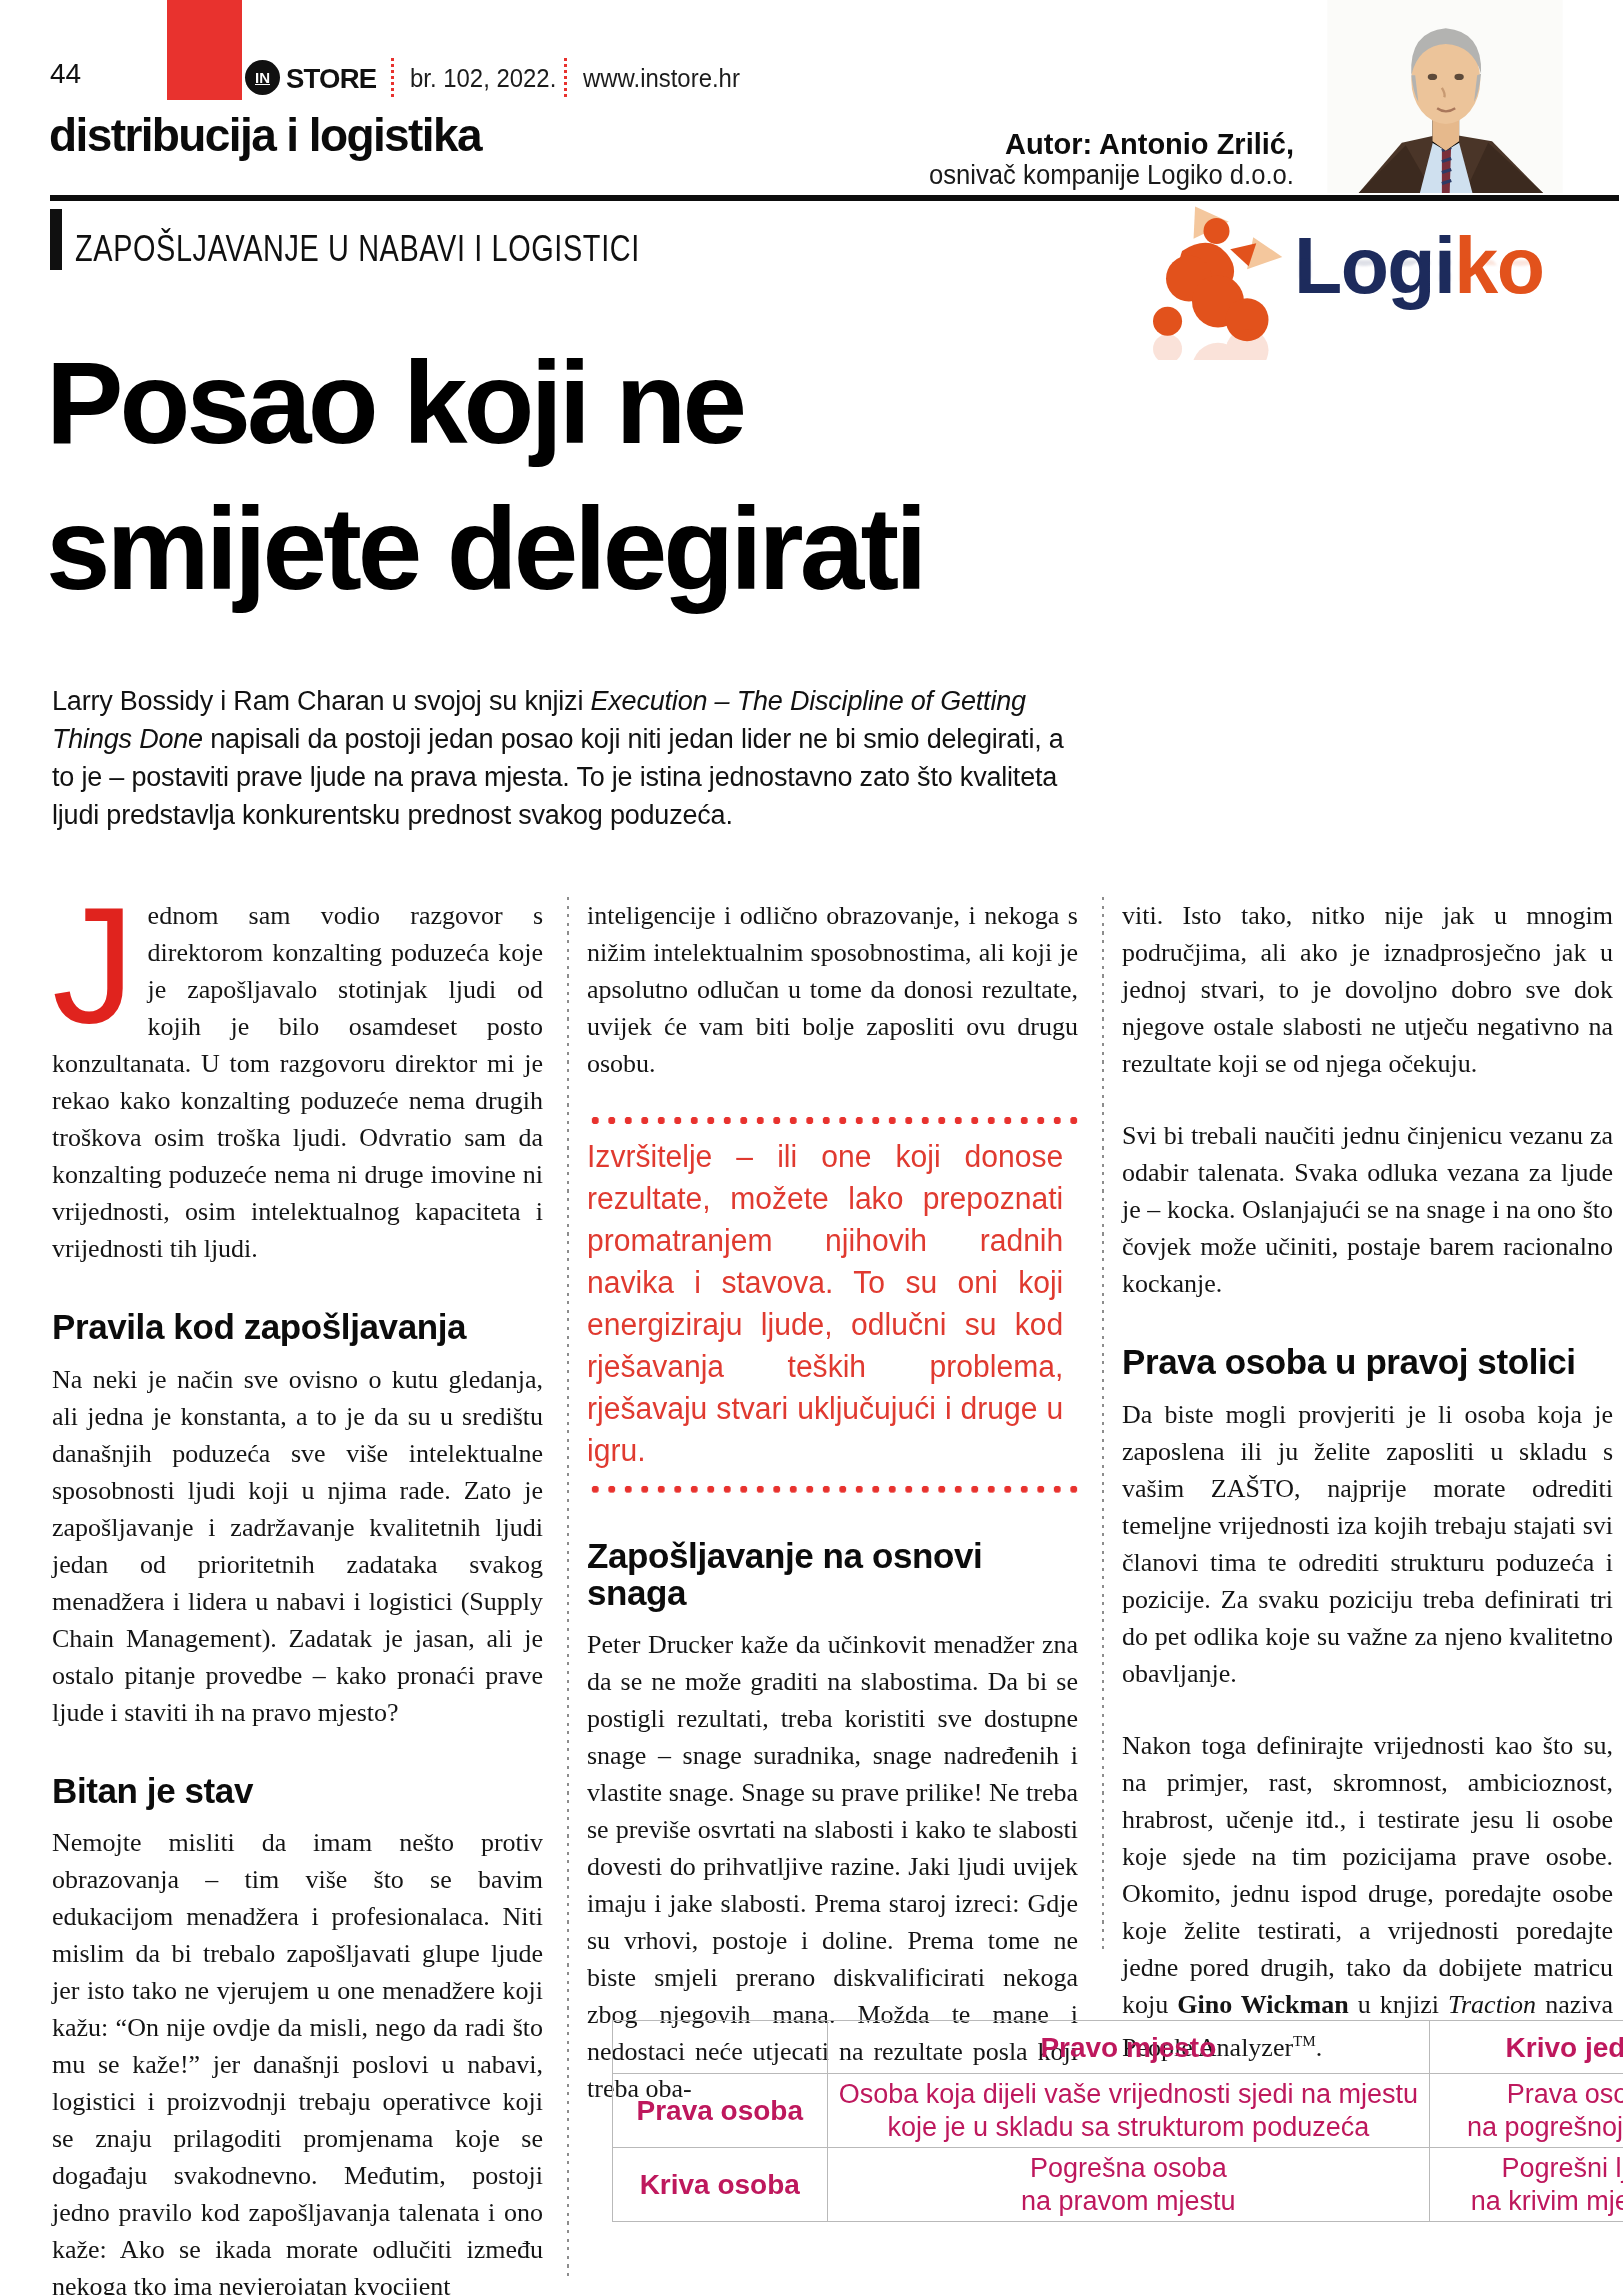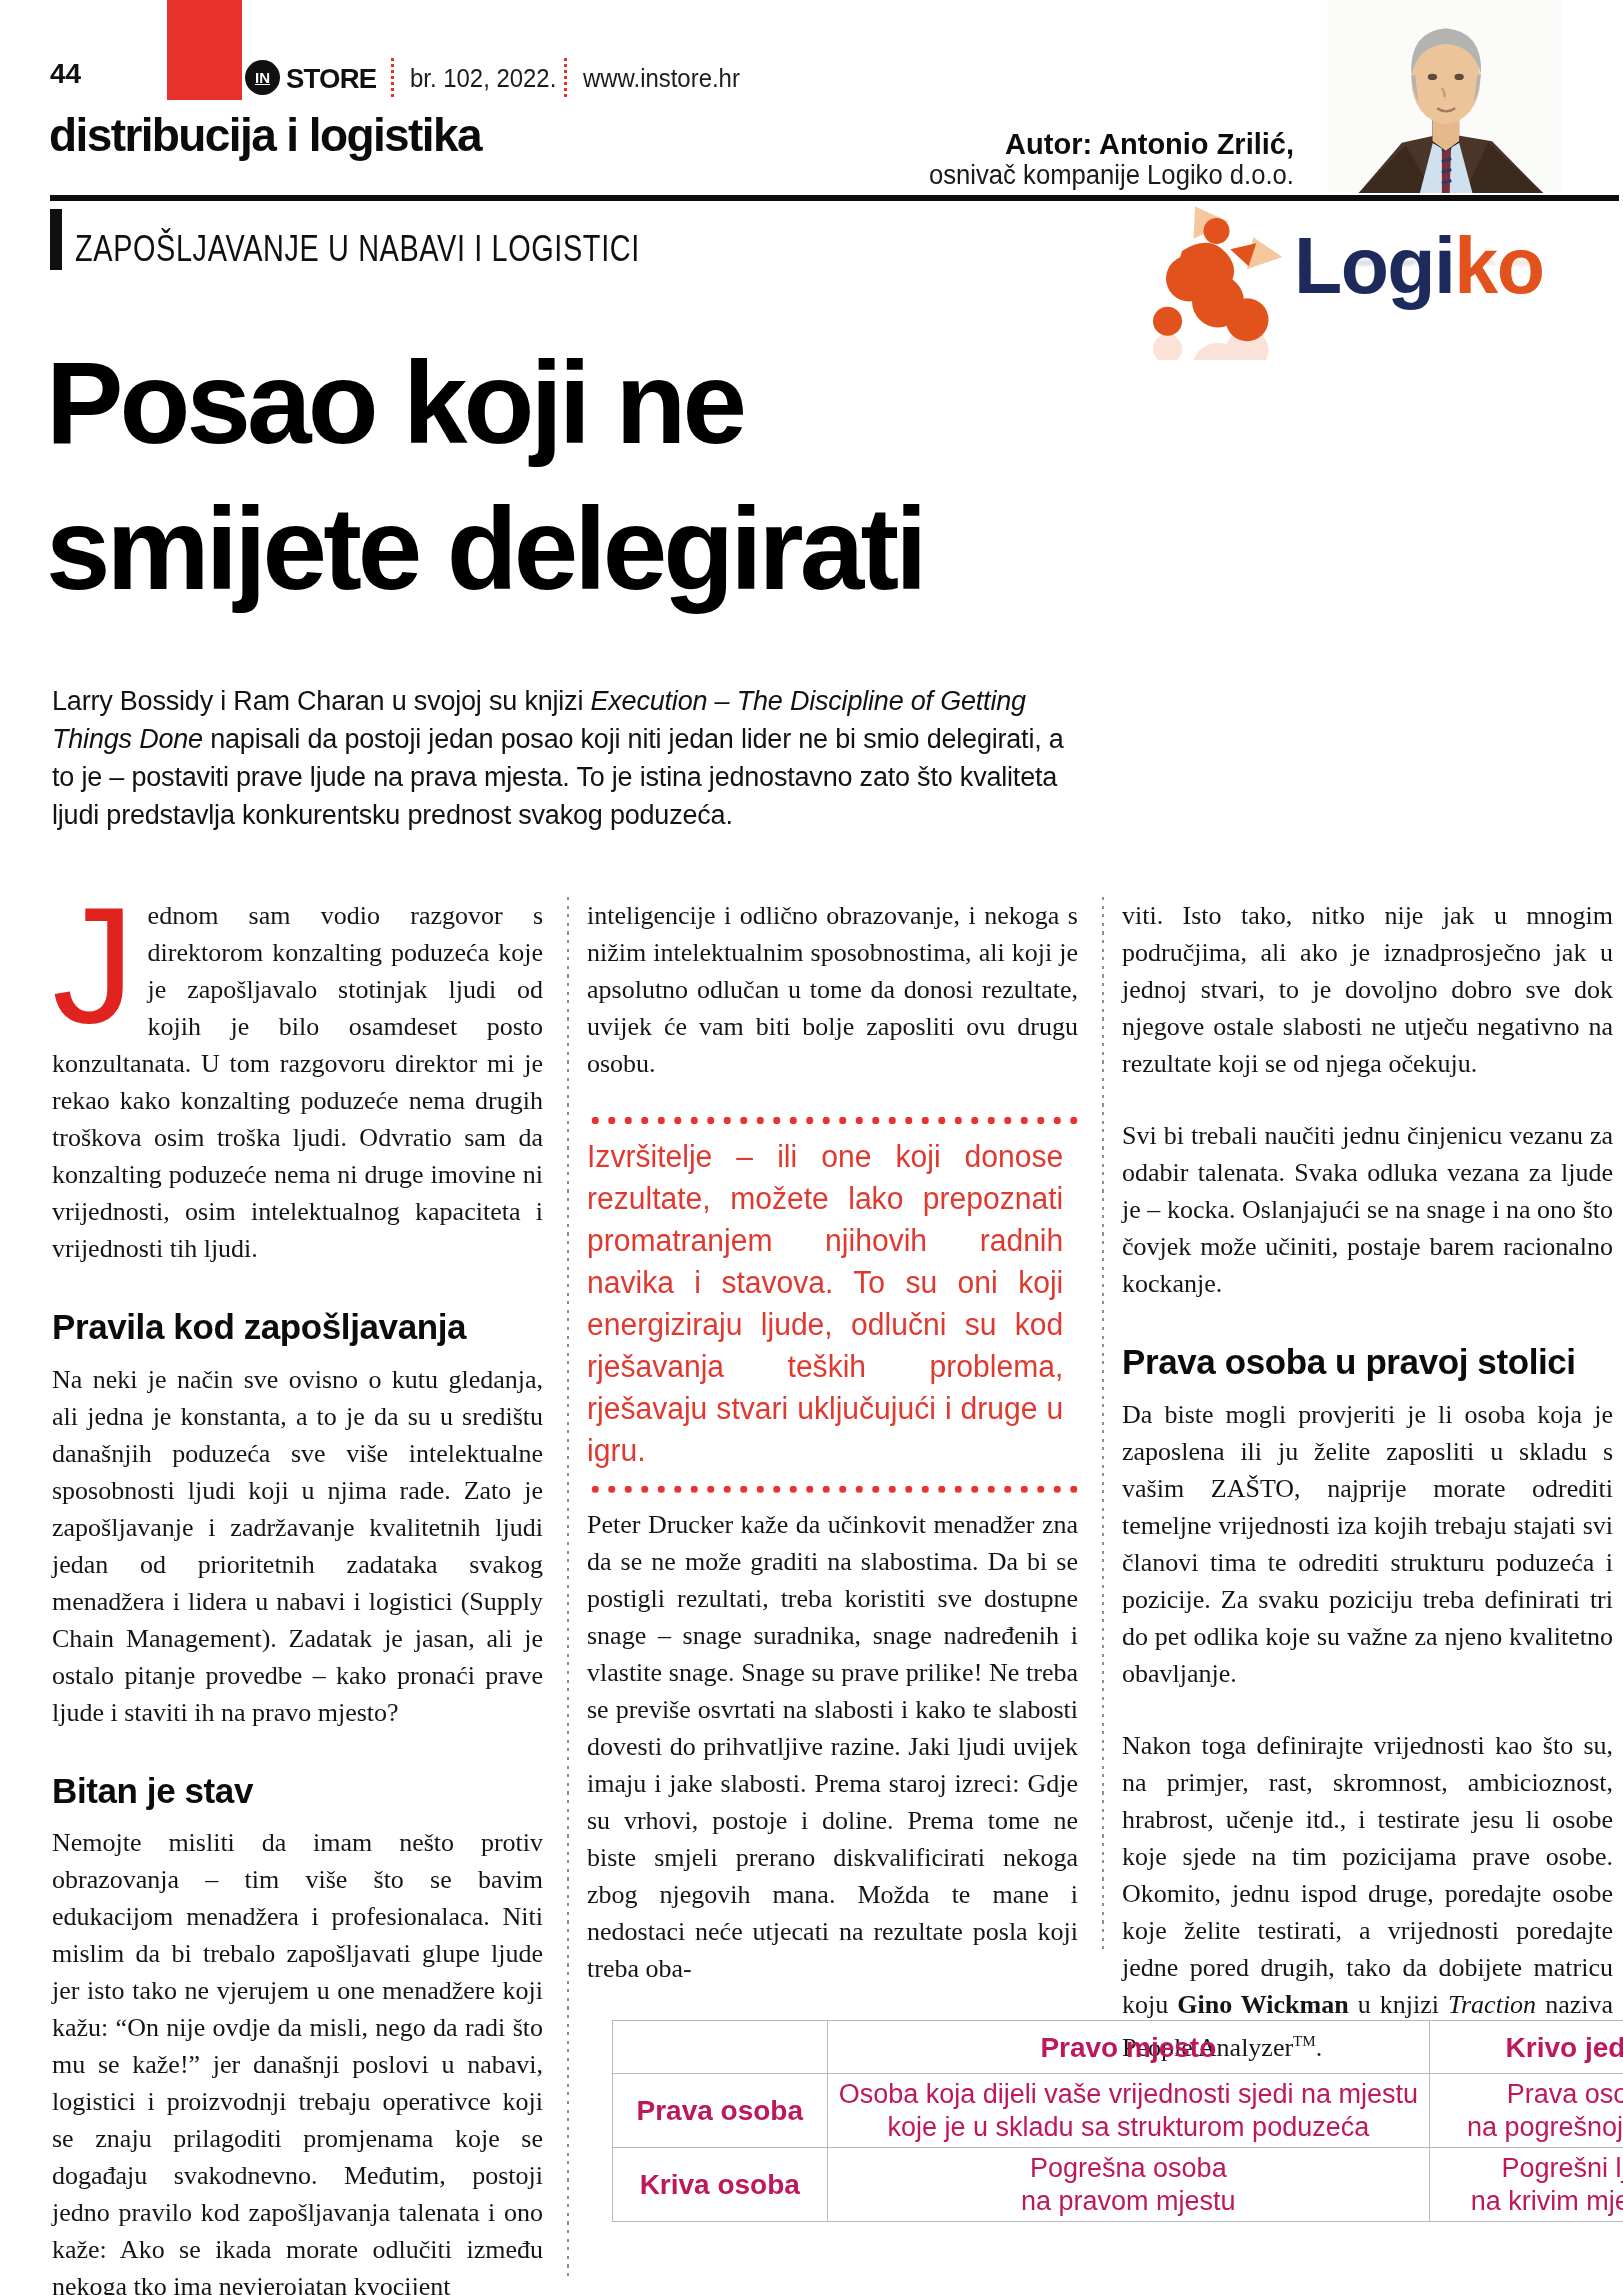--- a/index.html
+++ b/index.html
@@ -2,21 +2,21 @@
 <html lang="hr" style="font-size:12.6px"><head>
 <meta charset="utf-8">
 <style>
   html,body{margin:0;padding:0;background:#888;}
   #page{position:relative;width:1623px;height:2295px;background:#ffffff;overflow:hidden;
         font-family:"Liberation Serif",serif;color:#141414;}
   .sans{font-family:"Liberation Sans",sans-serif;}
 
   
   .pagenum{position:absolute;left:50px;top:58px;font-family:"Liberation Sans",sans-serif;
-           font-weight:700;font-size:28px;color:#111;}
+           font-weight:400;font-size:28px;color:#111;}
   .redblock{position:absolute;left:167px;top:0;width:75px;height:100px;background:#e8322e;}
   .brand-circle{position:absolute;left:245px;top:60px;width:35px;height:35px;border-radius:50%;
            background:#111;color:#fff;display:flex;align-items:center;justify-content:center;
            font-family:"Liberation Sans",sans-serif;font-weight:900;font-size:15px;text-decoration:underline;}
   .brand-store{position:absolute;left:286px;top:63px;font-family:"Liberation Sans",sans-serif;
            font-weight:900;font-size:27.5px;letter-spacing:-0.8px;color:#111;}
   .hdr-dots{position:absolute;top:58px;width:0;height:39px;border-left:3.9px dotted #e8322e;}
   .hdr-meta{position:absolute;top:63px;font-family:"Liberation Sans",sans-serif;font-size:26px;
            color:#1c1c1c;transform:scaleX(.92);transform-origin:left;}
   .section-title{position:absolute;left:49px;top:108px;font-family:"Liberation Sans",sans-serif;
@@ -176,20 +176,21 @@
     <p>Nemojte misliti da imam nešto protiv obrazovanja – tim više što se bavim edukacijom menadžera i profesionalaca. Niti mislim da bi trebalo zapošljavati glupe ljude jer isto tako ne vjerujem u one menadžere koji kažu: “On nije ovdje da misli, nego da radi što mu se kaže!” jer današnji poslovi u nabavi, logistici i proizvodnji trebaju operativce koji se znaju prilagoditi promjenama koje se događaju svakodnevno. Međutim, postoji jedno pravilo kod zapošljavanja talenata i ono kaže: Ako se ikada morate odlučiti između nekoga tko ima nevjerojatan kvocijent</p>
   </div>
 
   <div class="col" id="col2">
     <p>inteligencije i odlično obrazovanje, i nekoga s nižim intelektualnim sposobnostima, ali koji je apsolutno odlučan u tome da donosi rezultate, uvijek će vam biti bolje zaposliti ovu drugu osobu.</p>
     <div class="quote">
       <div class="reddots"></div>
       <div class="quote-text">Izvršitelje – ili one koji donose rezultate, možete lako prepoznati promatranjem njihovih radnih navika i stavova. To su oni koji energiziraju ljude, odlučni su kod rješavanja teških problema, rješavaju stvari uključujući i druge u igru.</div>
       <div class="reddots"></div>
     </div>
+    <h3 class="article-h" style="margin-top:31px;">Zapošljavanje na osnovi snaga</h3>
     <p>Peter Drucker kaže da učinkovit menadžer zna da se ne može graditi na slabostima. Da bi se postigli rezultati, treba koristiti sve dostupne snage – snage suradnika, snage nadređenih i vlastite snage. Snage su prave prilike! Ne treba se previše osvrtati na slabosti i kako te slabosti dovesti do prihvatljive razine. Jaki ljudi uvijek imaju i jake slabosti. Prema staroj izreci: Gdje su vrhovi, postoje i doline. Prema tome ne biste smjeli prerano diskvalificirati nekoga zbog njegovih mana. Možda te mane i nedostaci neće utjecati na rezultate posla koji treba oba-</p>
   </div>
 
   <div class="col" id="col3">
     <p>viti. Isto tako, nitko nije jak u mnogim područjima, ali ako je iznadprosječno jak u jednoj stvari, to je dovoljno dobro sve dok njegove ostale slabosti ne utječu negativno na rezultate koji se od njega očekuju.</p>
     <p>Svi bi trebali naučiti jednu činjenicu vezanu za odabir talenata. Svaka odluka vezana za ljude je – kocka. Oslanjajući se na snage i na ono što čovjek može učiniti, postaje barem racionalno kockanje.</p>
     <h3 class="article-h">Prava osoba u pravoj stolici</h3>
     <p>Da biste mogli provjeriti je li osoba koja je zaposlena ili ju želite zaposliti u skladu s vašim ZAŠTO, najprije morate odrediti temeljne vrijednosti iza kojih trebaju stajati svi članovi tima te odrediti strukturu poduzeća i pozicije. Za svaku poziciju treba definirati tri do pet odlika koje su važne za njeno kvalitetno obavljanje.</p>
     <p><span>Nakon toga definirajte vrijednosti kao što su, na primjer, rast, skromnost, ambicioznost, hrabrost, učenje itd., i testirate jesu li osobe koje sjede na tim pozicijama prave osobe. Okomito, jednu ispod druge, poredajte osobe koje želite testirati, a vrijednosti poredajte jedne pored drugih, tako da dobijete matricu koju </span><span class="seg-b">Gino Wickman</span><span> u knjizi </span><span class="seg-i">Traction</span><span> naziva People Analyzer</span><span class="seg-sup">TM</span><span>.</span></p>
   </div>

